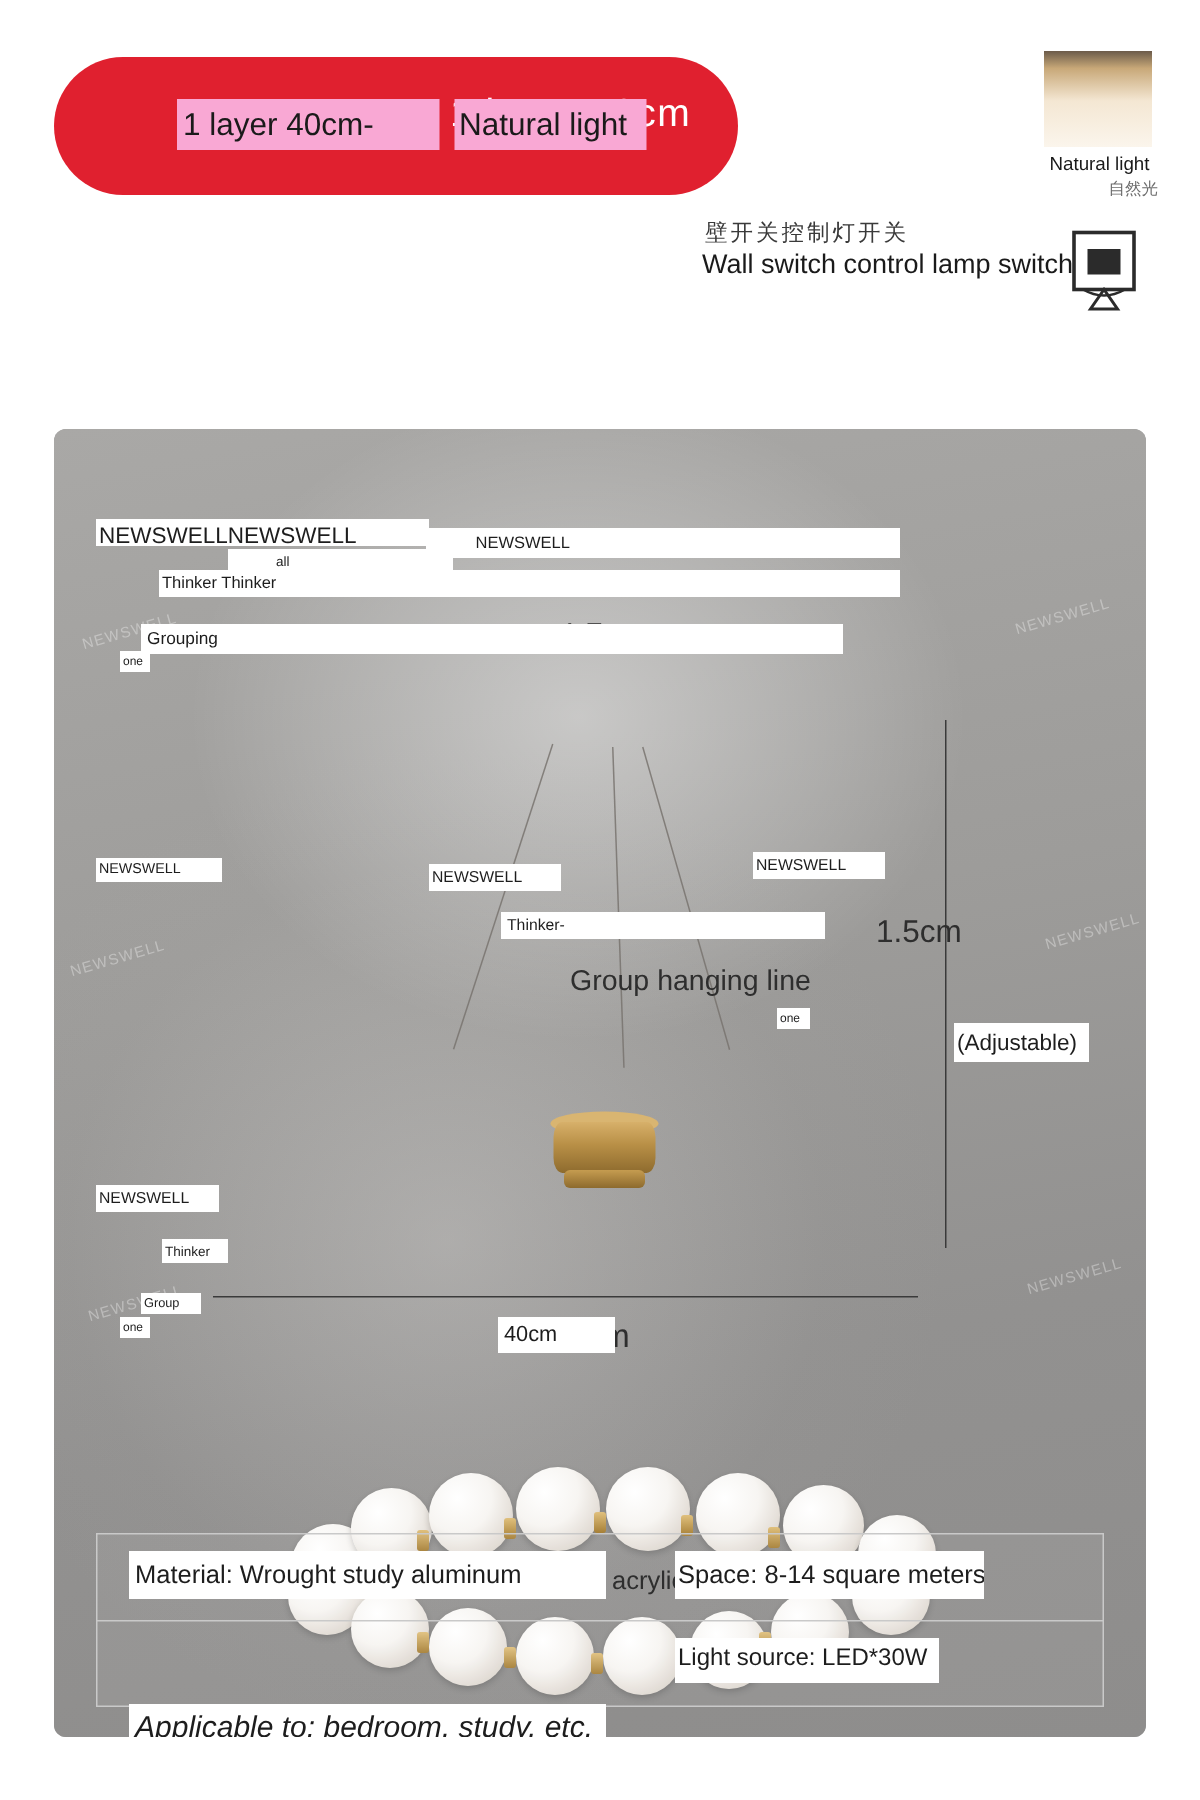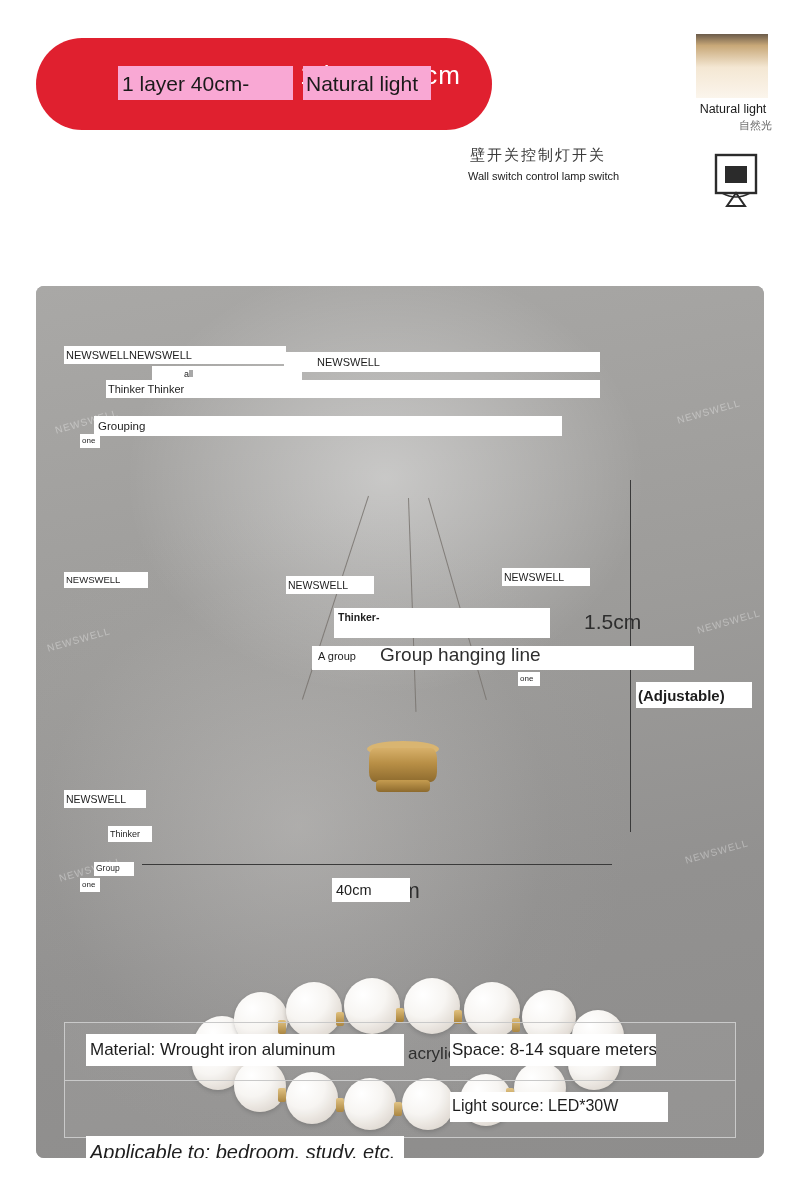--- a/index.html
+++ b/index.html
@@ -103,21 +103,21 @@
     letter-spacing: 2px;
     white-space: nowrap;
   }
   .switch-label-box {
     position: absolute;
     left: 468px;
     top: 164px;
     width: 218px;
     height: 24px;
     background: #ffffff;
-    font-size: 11px;
+    font-size: 18px;
     color: #1a1a1a;
     line-height: 24px;
     white-space: nowrap;
   }
   .switch-icon {
     position: absolute;
     left: 712px;
     top: 152px;
     width: 48px;
     height: 56px;
@@ -330,43 +330,42 @@
   </div>
 
   <div class="rule-v" style="left:594px; top:194px; height:352px;"></div>
   <div class="rule-h" style="left:106px; top:578px; width:470px;"></div>
   <div class="rule-h" style="left:330px; top:148px; width:84px;"></div>
 
   <div class="ghost-text" style="left:338px; top:126px; font-size:20px;">1.7cm</div>
   <div class="ghost-text" style="left:548px; top:324px; font-size:21px;">1.5cm</div>
   <div class="ghost-text" style="left:330px; top:592px; font-size:22px;">40cm</div>
 
-  <div class="chip" style="left:28px;  top:60px;  width:222px; height:18px; font-size:11px; padding:3px 0 0 2px;">NEWSWELLNEWSWELL</div>
+  <div class="chip" style="left:28px;  top:60px;  width:222px; height:18px; font-size:15px; padding:3px 0 0 2px;">NEWSWELLNEWSWELL</div>
   <div class="chip" style="left:248px; top:66px;  width:316px; height:20px; font-size:11px; padding:4px 0 0 33px;">NEWSWELL</div>
   <div class="chip" style="left:116px; top:80px;  width:150px; height:16px; font-size:9px;  padding:3px 0 0 32px;">all</div>
   <div class="chip" style="left:58px;  top:130px; width:468px; height:20px; font-size:11.5px; padding:4px 0 0 4px;">Grouping</div>
   <div class="chip" style="left:70px;  top:94px;  width:494px; height:18px; font-size:11px; padding:3px 0 0 2px;">Thinker Thinker</div>
   <div class="chip" style="left:44px;  top:148px; width:20px;  height:14px; font-size:8px;  padding:2px 0 0 2px;">one</div>
 
   <div class="chip" style="left:28px;  top:286px; width:84px;  height:16px; font-size:9.5px; padding:3px 0 0 2px;">NEWSWELL</div>
   <div class="chip" style="left:250px; top:290px; width:88px;  height:18px; font-size:10.5px; padding:3px 0 0 2px;">NEWSWELL</div>
   <div class="chip" style="left:466px; top:282px; width:88px;  height:18px; font-size:10.5px; padding:3px 0 0 2px;">NEWSWELL</div>
-  <div class="chip" style="left:298px; top:322px; width:216px; height:30px; font-size:10.5px; padding:3px 0 0 4px;font-weight:bold;">Thinker-</div>
-  <div class="chip" style="left:276px; top:360px; width:382px; height:24px; font-size:11px; padding:4px 0 0 6px;">A group</div>
+  <div class="chip" style="left:298px; top:322px; width:216px; height:18px; font-size:10.5px; padding:3px 0 0 4px;">Thinker-</div>
   <div class="chip" style="left:482px; top:386px; width:22px;  height:14px; font-size:8px; padding:2px 0 0 2px;">one</div>
   <div class="ghost-text" style="left:300px; top:358px; font-size:19px;margin-left:44px;">Group hanging line</div>
-  <div class="chip" style="left:600px; top:396px; width:116px; height:26px; font-size:15px; padding:5px 0 0 2px;font-weight:bold;">(Adjustable)</div>
+  <div class="chip" style="left:600px; top:396px; width:90px; height:26px; font-size:15px; padding:5px 0 0 2px;">(Adjustable)</div>
 
   <div class="chip" style="left:28px;  top:504px; width:82px;  height:18px; font-size:10.5px; padding:3px 0 0 2px;">NEWSWELL</div>
   <div class="chip" style="left:72px;  top:540px; width:44px;  height:16px; font-size:9px; padding:3px 0 0 2px;">Thinker</div>
   <div class="chip" style="left:58px;  top:576px; width:40px;  height:14px; font-size:8.5px; padding:2px 0 0 2px;">Group</div>
   <div class="chip" style="left:44px;  top:592px; width:20px;  height:14px; font-size:8px; padding:2px 0 0 2px;">one</div>
   <div class="chip" style="left:296px; top:592px; width:78px;  height:24px; font-size:14.5px; padding:4px 0 0 4px;">40cm</div>
 
   <div class="spec-box" style="left:28px; top:736px; width:672px; height:116px;"></div>
   <div class="spec-div" style="left:28px; top:794px; width:672px;"></div>
 
   <div class="ghost-text" style="left:372px; top:758px; font-size:17px;">acrylic</div>
-  <div class="chip" style="left:50px;  top:748px; width:318px; height:32px; font-size:17px; padding:6px 0 0 4px;">Material: Wrought iron   aluminum</div>
+  <div class="chip" style="left:50px;  top:748px; width:318px; height:32px; font-size:17px; padding:6px 0 0 4px;">Material: Wrought study   aluminum</div>
   <div class="chip" style="left:414px; top:748px; width:206px; height:32px; font-size:17px; padding:6px 0 0 2px;">Space: 8-14 square meters</div>
   <div class="chip" style="left:50px;  top:850px; width:318px; height:30px; font-size:20px; padding:5px 0 0 4px;font-style:italic;">Applicable to: bedroom, study, etc.</div>
-  <div class="chip" style="left:414px; top:806px; width:218px; height:30px; font-size:16px; padding:5px 0 0 2px;">Light source: LED*30W</div>
+  <div class="chip" style="left:414px; top:806px; width:176px; height:30px; font-size:16px; padding:5px 0 0 2px;">Light source: LED*30W</div>
 </div>
 
 </body></html>

